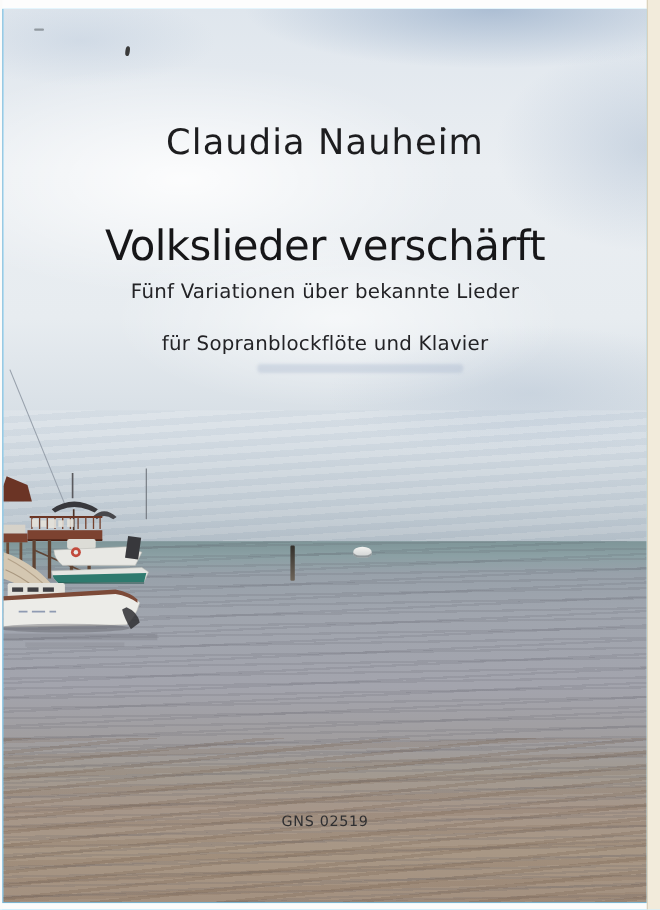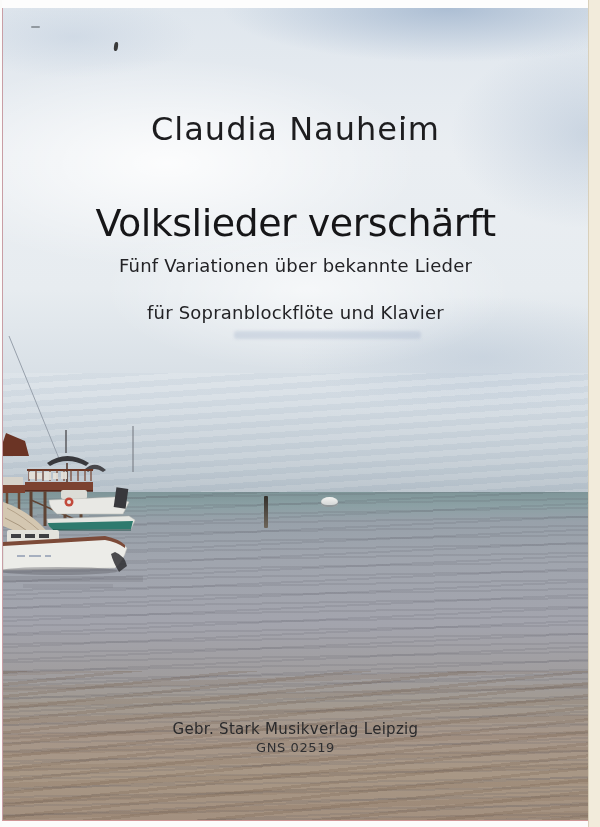--- a/index.html
+++ b/index.html
@@ -1,18 +1,18 @@
 <!DOCTYPE html>
 <html style="--ink: #222222; --page-margin: #f2ebdb; --sky-top: #dfe6ed; --horizon-teal: #7e9598; --water-gray: #a3a4ad; --water-brown: #a3907f; --boat-teal: #2e7a6e; --wood-brown: #7c4230; --umbrella-dark: #38383c;"><head>
 <meta charset="utf-8">
 <style>
   html,body{margin:0;padding:0;background:#ffffff;}
   .page{
     position:relative;width:600px;height:827px;overflow:hidden;
-    background:#fca5a5;
+    background:#7dd3fc;
     font-family:"DejaVu Sans","Liberation Sans",sans-serif;
     color:var(--ink,#222);
   }
   
   .margin-top{position:absolute;left:0;top:0;width:600px;height:8px;background:#fdfdfd;z-index:6;}
   .margin-bottom{position:absolute;left:0;top:821px;width:600px;height:6px;background:#fcfcfb;z-index:6;}
   .margin-left{position:absolute;left:0;top:0;width:2px;height:827px;background:#fbfbfa;z-index:6;}
   .margin-right{
     position:absolute;left:588px;top:0;width:12px;height:827px;z-index:6;
     background:var(--page-margin,#f2ebdb);border-left:1px solid #d9d0ba;
@@ -178,21 +178,20 @@
     <div class="distant-boat"></div>
     <div class="ghost-text"></div>
     <div class="speck speck-1"></div>
     <div class="speck speck-2"></div>
     <div class="speck speck-3"></div>
 
     <div class="txt author">Claudia Nauheim</div>
     <div class="txt title">Volkslieder verschärft</div>
     <div class="txt subtitle">Fünf Variationen über bekannte Lieder</div>
     <div class="txt instrumentation">für Sopranblockflöte und Klavier</div>
-    <div class="txt publisher">Gebr. Stark Musikverlag Leipzig</div>
     <div class="txt catalog">GNS 02519</div>
   </div>
 
   <div class="margin-top"></div>
   <div class="margin-bottom"></div>
   <div class="margin-left"></div>
   <div class="margin-right"></div>
 </div>
 
 </body></html>

